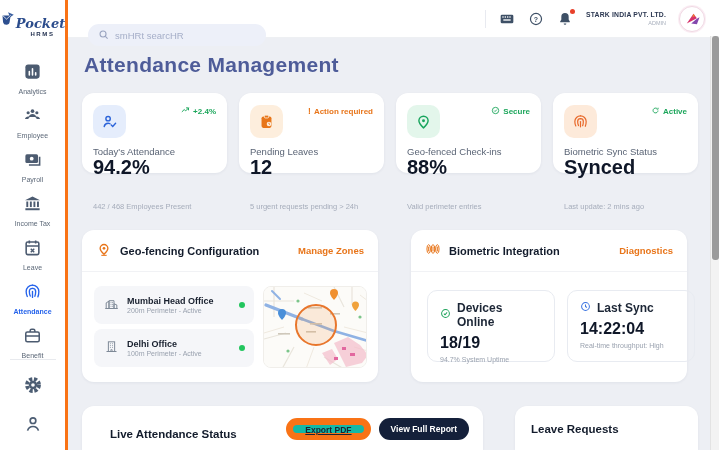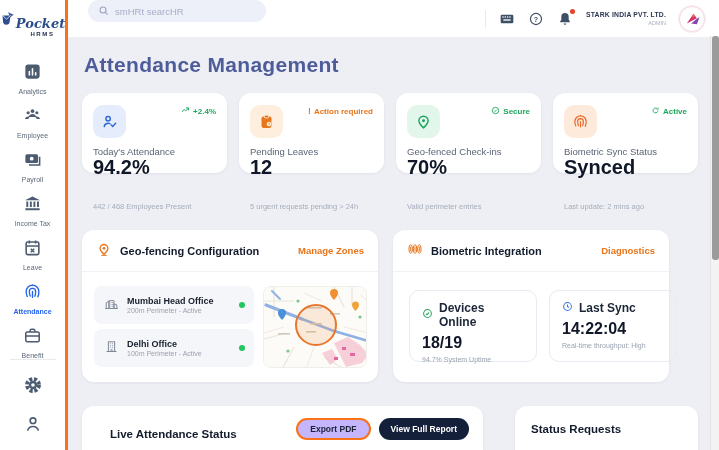--- a/index.html
+++ b/index.html
@@ -20,21 +20,21 @@
   .nav-item.active { color:#2563eb; }
   .nav-item.active .nav-label { color:#2563eb; font-weight:bold; }
   .side-bottom { margin-top:auto; margin-bottom:12px; display:flex; flex-direction:column; align-items:center; gap:15px; width:100%; }
   .nav-divider { width:46px; border-top:1px solid #e8eaee; }
   .side-bottom .tool { color:#4c5d73; cursor:pointer; }
   .side-bottom .tool svg { width:20px; height:20px; }
 
   
   .header { position:absolute; left:68px; top:0; width:651px; height:38px; background:#fff;
             border-bottom:1px solid #eef0f3; z-index:4; }
-  .search { position:absolute; left:20px; top:0; width:178px; height:22px; border-radius:11px;
+  .search { position:absolute; left:20px; top:24px; width:178px; height:22px; border-radius:11px;
             background:#edf0f9; display:flex; align-items:center; padding:0 10px; gap:6px; }
   .search svg { width:11px; height:11px; color:#9aa4c0; flex:none; }
   .search input { border:none; background:transparent; outline:none; width:100%;
                   font-size:9.5px; color:#6b7694; font-family:"Liberation Sans",sans-serif; }
   .search input::placeholder { color:#a5aec8; }
   .header-right { position:absolute; right:14px; top:0; height:38px; display:flex; align-items:center; gap:13px; }
   .hdr-divider { width:1px; height:18px; background:#e8eaf0; }
   .hdr-icon { color:#3e5066; cursor:pointer; position:relative; display:flex; }
   .hdr-icon svg { width:16px; height:16px; }
   .bell-dot { position:absolute; top:-2px; right:-2px; width:5px; height:5px; border-radius:50%; background:#e8402a; }
@@ -67,21 +67,21 @@
   .badge-green { color:#1ca65b; }
   .badge-orange { color:#e8751a; }
   .alert-glyph { font-size:8.5px; font-weight:bold; }
   .card-title { position:absolute; left:11px; top:53px; font-size:9.5px; color:#5a6475; }
   .card-value { position:absolute; left:11px; top:63px; font-size:20px; font-weight:bold; color:#0f1728; }
   .card-sub { position:absolute; left:11px; top:109px; font-size:7.5px; color:#a6adbb; }
 
   
   .panel { position:absolute; background:#fff; border-radius:12px; box-shadow:0 1px 3px rgba(20,30,60,.06); }
   #geo-panel { left:82px; top:230px; width:296px; height:152px; }
-  #bio-panel { left:393px; top:230px; width:276px; height:152px; }
+  #bio-panel { left:411px; top:230px; width:276px; height:152px; }
   .panel-header { position:absolute; top:0; left:0; right:0; height:42px; border-bottom:1px solid #f1f2f5;
                   display:flex; align-items:center; padding:0 14px; gap:8px; }
   .panel-header svg { width:16px; height:16px; color:#e8751a; flex:none; }
   .panel-title { font-size:11px; font-weight:bold; color:#131c2c; }
   .panel-action { margin-left:auto; font-size:9.5px; font-weight:bold; color:#e8751a; cursor:pointer; }
 
   .zone-list { position:absolute; left:12px; top:56px; width:160px; display:flex; flex-direction:column; gap:5px; }
   .zone { position:relative; height:38px; background:#f5f6f9; border-radius:8px; display:flex;
           align-items:center; padding:0 24px 0 10px; gap:8px; cursor:pointer; }
   .zone svg { width:15px; height:15px; color:#7e8997; flex:none; }
@@ -102,21 +102,21 @@
   .icon-green { color:#22a55e; } .icon-blue { color:#3b74e0; }
   .metric-value { font-size:16px; font-weight:bold; color:#0f1728; margin-top:5px; }
   .metric-sub { font-size:7px; color:#9aa2af; margin-top:4px; white-space:nowrap; }
 
   
   #live-panel { left:82px; top:406px; width:401px; height:44px; border-radius:12px 12px 0 0; }
   .live-header { display:flex; align-items:flex-end; padding:12px 14px 0 28px; }
   .live-title { font-size:11.5px; font-weight:bold; color:#131c2c; }
   .btn { height:22px; padding:0 12px; border-radius:11px; font-size:8.5px; font-weight:bold;
          font-family:"Liberation Sans",sans-serif; cursor:pointer; }
-  .btn-export { margin-left:auto; border:2px solid #f97316; background:#c4b5fd; color:#1a2435; }
+  .btn-export { margin-left:auto; border:7px solid #f97316; background:#14b8a6; color:#1a2435;text-decoration:underline; }
   .btn-report { margin-left:8px; background:#14203a; color:#fff; border:none; }
   #leave-panel { left:515px; top:406px; width:183px; height:44px; border-radius:12px 12px 0 0; }
   .leave-title { font-size:11.5px; font-weight:bold; color:#131c2c; padding:17px 0 0 16px; }
 
   
   .sb-track { position:absolute; right:0; top:36px; width:9px; height:414px; background:#f3f3f3;
               border-left:1px solid #e3e3e3; z-index:6; cursor:pointer; }
   .sb-thumb { position:absolute; top:0; left:1px; width:7px; height:224px; background:#9b9b9b; border-radius:3px; cursor:grab; }
 </style>
 </head>
@@ -342,21 +342,21 @@
     <div class="card-badge badge-green">
       <span>
         <svg viewBox="0 0 24 24" fill="none" stroke="currentColor" stroke-width="2.4">
             <circle cx="12" cy="12" r="8.5"></circle>
             <path d="M8.5 12.3l2.4 2.4 4.6-5"></path>
           </svg>
       </span>
       <span>Secure</span>
     </div>
     <div class="card-title">Geo-fenced Check-ins</div>
-    <div class="card-value">70%</div>
+    <div class="card-value">88%</div>
     <div class="card-sub">Valid perimeter entries</div>
   </div>
 
   <div class="card c4">
     <div class="card-icon">
       <svg viewBox="0 0 24 24" fill="none" stroke="currentColor" stroke-width="1.7" stroke-linecap="round">
           <path d="M12 4a8 8 0 00-8 8c0 2.4.5 4.4 1.4 6.3"></path>
           <path d="M12 4a8 8 0 018 8c0 2.6-.4 4.9-1.2 6.8"></path>
           <path d="M12 8a4 4 0 00-4 4c0 2 .4 3.9 1.2 5.8"></path>
           <path d="M12 8a4 4 0 014 4c0 2.1-.3 4.1-1 6"></path>
@@ -516,18 +516,18 @@
 
 <div class="panel" id="live-panel">
   <div class="live-header">
     <span class="live-title">Live Attendance Status</span>
     <button class="btn btn-export">Export PDF</button>
     <button class="btn btn-report">View Full Report</button>
   </div>
 </div>
 
 <div class="panel" id="leave-panel">
-  <div class="leave-title">Status Requests</div>
+  <div class="leave-title">Leave Requests</div>
 </div>
 
 <div class="sb-track">
   <div class="sb-thumb"></div>
 </div>
 
 </body></html>

